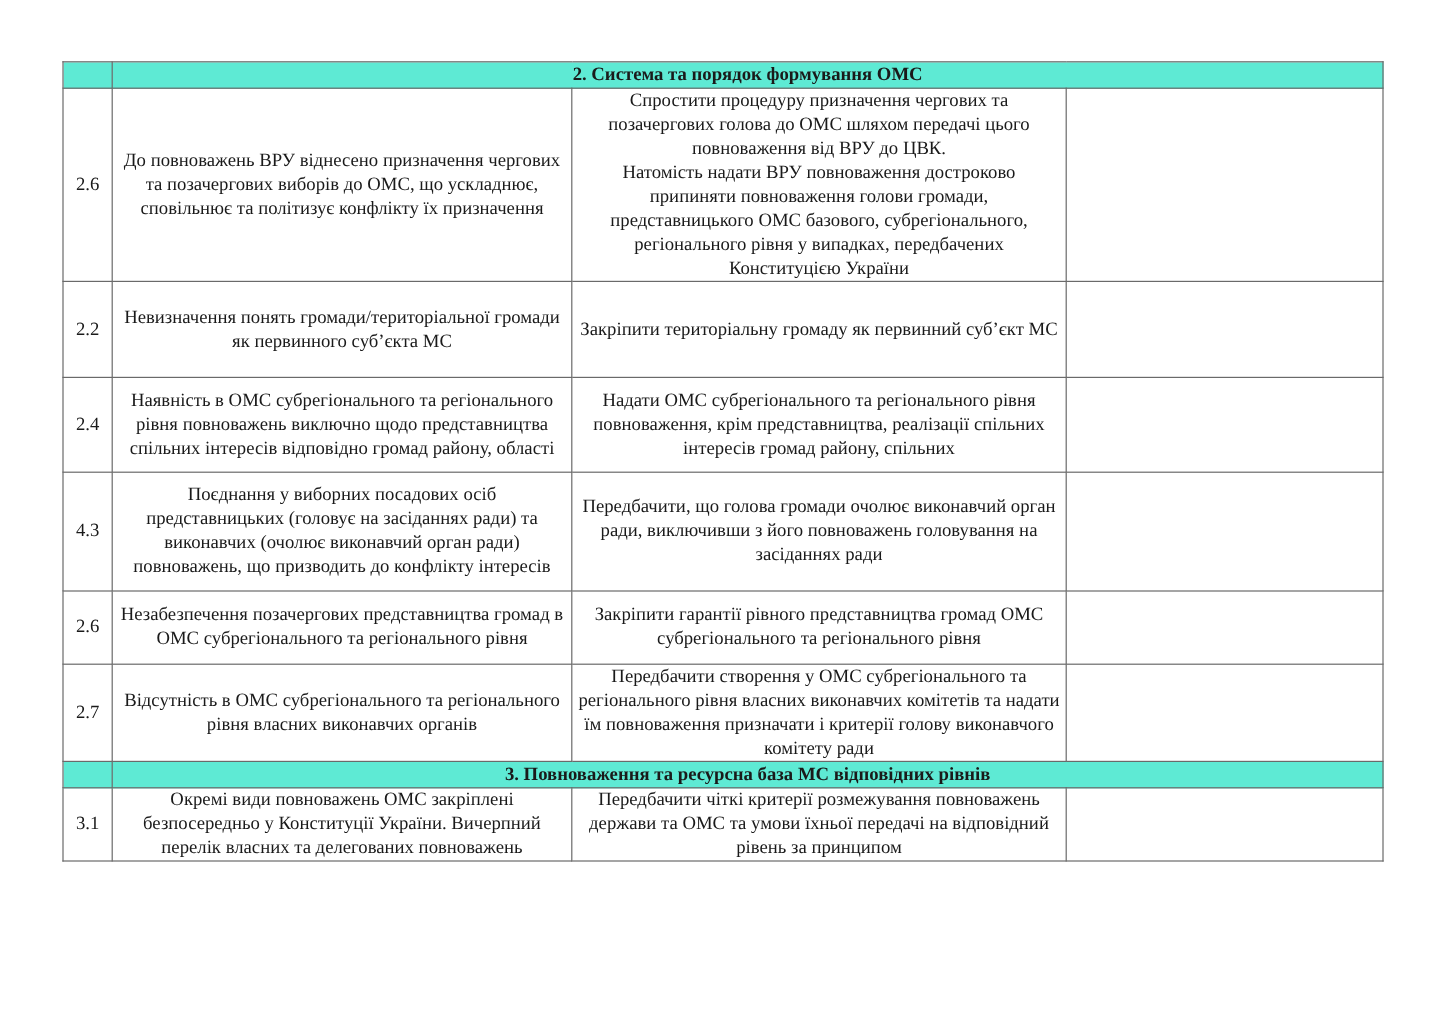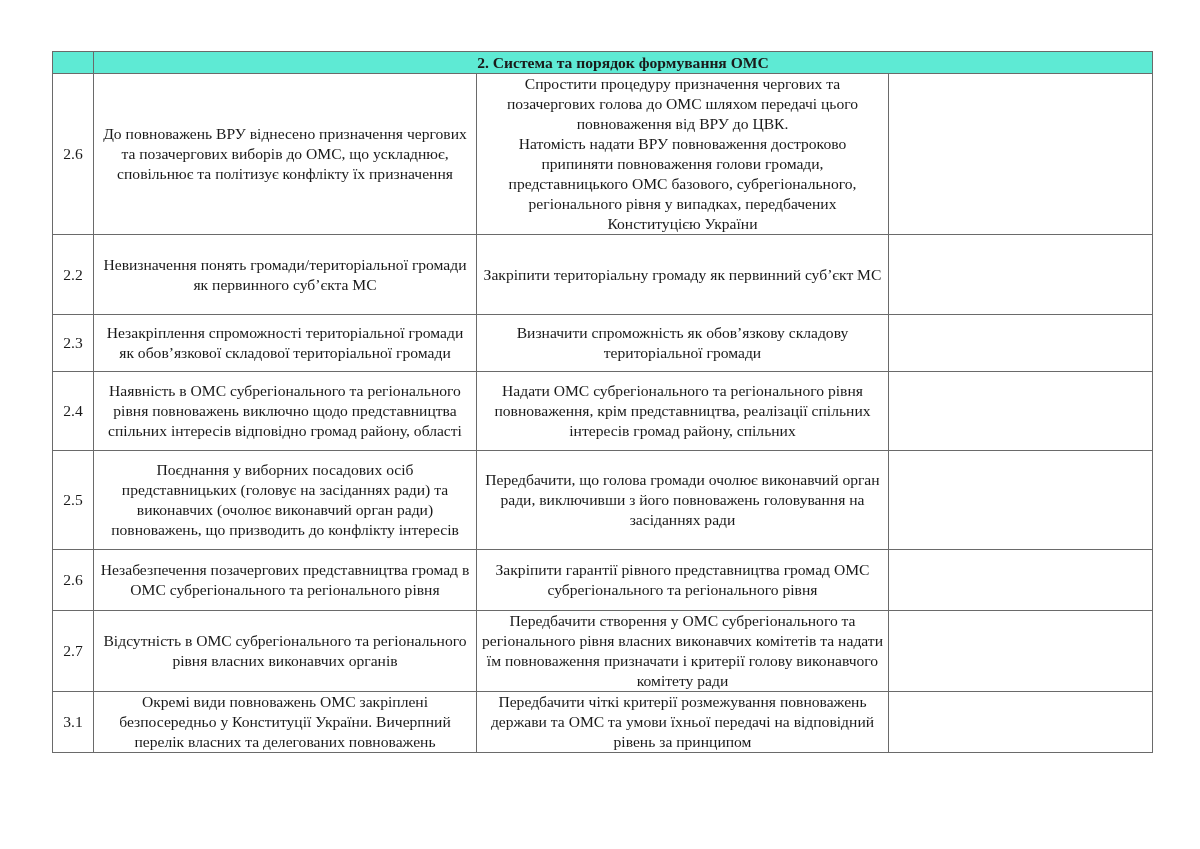--- a/index.html
+++ b/index.html
@@ -40,55 +40,53 @@
       <td></td>
     </tr>
 
     <tr style="height:80px;margin-top:40px;">
       <td class="num">2.2</td>
       <td>Невизначення понять громади/територіальної громади як первинного суб’єкта МС</td>
       <td>Закріпити територіальну громаду як первинний суб’єкт МС</td>
       <td></td>
     </tr>
 
-    <tr style="height:57px;">
-      <td class="num">2.3</td>
-      <td>Незакріплення спроможності територіальної громади як обов’язкової складової територіальної громади</td>
-      <td>Визначити спроможність як обов’язкову складову територіальної громади</td>
-      <td></td>
-    </tr>
 
     <tr style="height:79px;">
       <td class="num">2.4</td>
       <td>Наявність в ОМС субрегіонального та регіонального рівня повноважень виключно щодо представництва спільних інтересів відповідно громад району, області</td>
       <td>Надати ОМС субрегіонального та регіонального рівня повноваження, крім представництва, реалізації спільних інтересів громад району, спільних</td>
       <td></td>
     </tr>
 
     <tr style="height:99px;">
-      <td class="num">2.5</td>
+      <td class="num">4.3</td>
       <td>Поєднання у виборних посадових осіб представницьких (головує на засіданнях ради) та виконавчих (очолює виконавчий орган ради) повноважень, що призводить до конфлікту інтересів</td>
       <td>Передбачити, що голова громади очолює виконавчий орган ради, виключивши з його повноважень головування на засіданнях ради</td>
       <td></td>
     </tr>
 
     <tr style="height:61px;">
       <td class="num">2.6</td>
       <td>Незабезпечення позачергових представництва громад в ОМС субрегіонального та регіонального рівня</td>
       <td>Закріпити гарантії рівного представництва громад ОМС субрегіонального та регіонального рівня</td>
       <td></td>
     </tr>
 
     <tr style="height:81px;">
       <td class="num">2.7</td>
       <td>Відсутність в ОМС субрегіонального та регіонального рівня власних виконавчих органів</td>
       <td>Передбачити створення у ОМС субрегіонального та регіонального рівня власних виконавчих комітетів та надати їм повноваження призначати і критерії голову виконавчого комітету ради</td>
       <td></td>
     </tr>
 
+    <tr class="section">
+      <td></td>
+      <td colspan="3" class="section-title">3.  Повноваження та ресурсна база МС відповідних рівнів</td>
+    </tr>
 
     <tr style="height:60px;">
       <td class="num">3.1</td>
       <td>Окремі види повноважень ОМС закріплені безпосередньо у Конституції України. Вичерпний перелік власних та делегованих повноважень</td>
       <td>Передбачити чіткі критерії розмежування повноважень держави та ОМС та умови їхньої передачі на відповідний рівень за принципом</td>
       <td></td>
     </tr>
   </tbody>
 </table>
 

